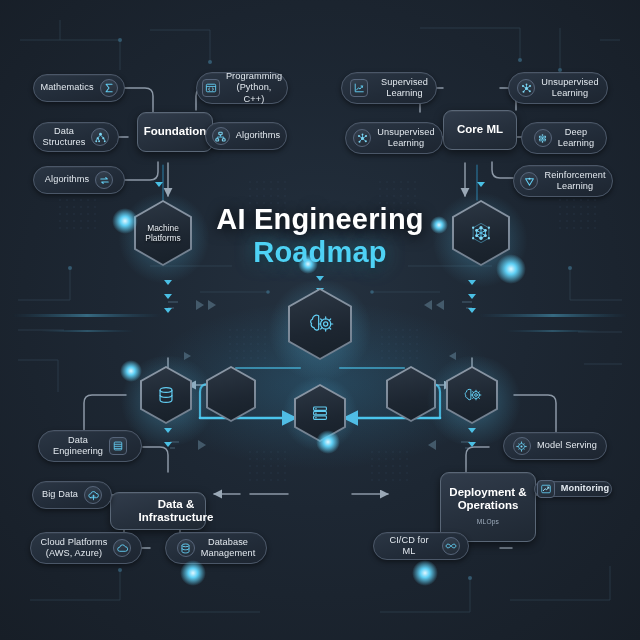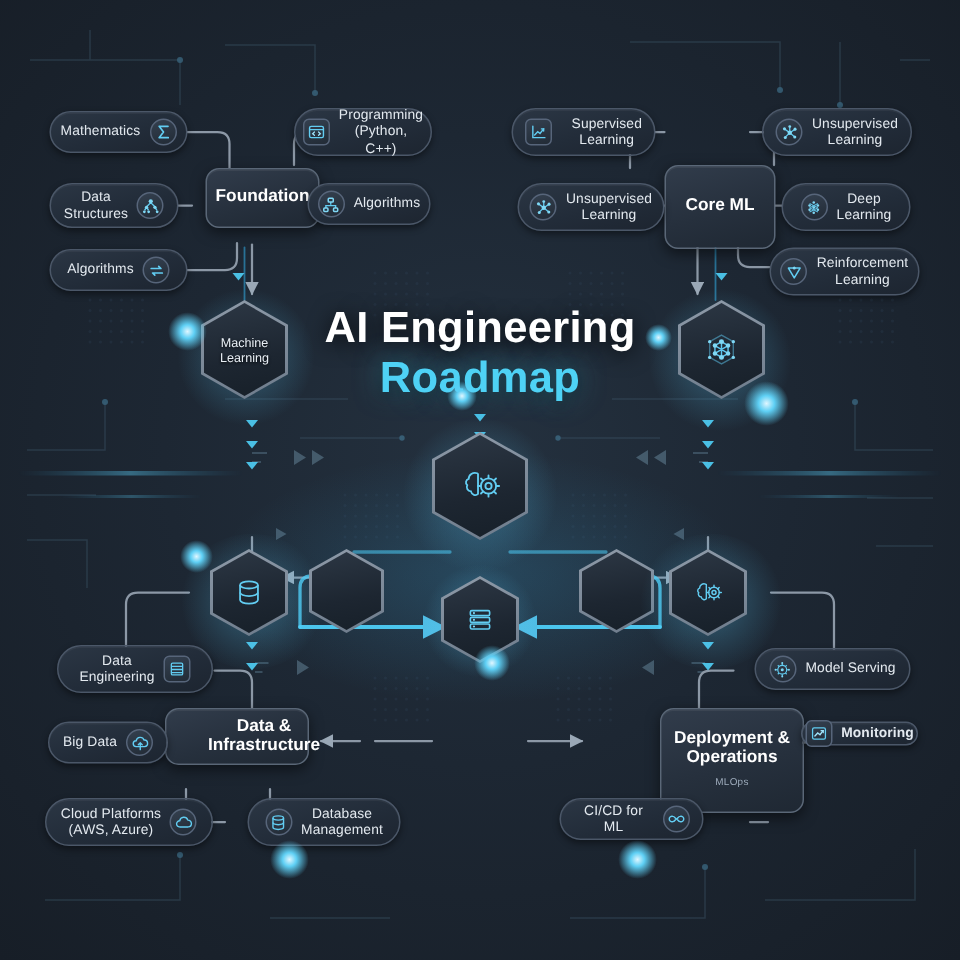--- a/index.html
+++ b/index.html
@@ -504,21 +504,21 @@
 
   <div id="glowmid"></div>
 
   <div class="title" id="t1">AI Engineering</div>
   <div class="title" id="t2">Roadmap</div>
 
   <div class="hexglow" style="left:118px;top:192px;width:92px;height:92px;"></div>
   <div class="hex" style="left:134px;top:200px;width:58px;height:66px;">
     <div class="inner">
       <div class="htxt">Machine
-Learning</div>
+Platforms</div>
     </div>
   </div>
 
   <div class="hexglow" style="left:432px;top:192px;width:96px;height:96px;"></div>
   <div class="hex" style="left:452px;top:200px;width:58px;height:66px;">
     <div class="inner">
       <svg width="28" height="28" viewBox="0 0 32 32">
         <g stroke="#5ec6ee" stroke-width="1.1" fill="none">
           <path d="M16 5 L25 10 L25 22 L16 27 L7 22 L7 10 Z" opacity=".5"></path>
           <path d="M16 10 L21 13 M16 10 L11 13 M11 13 L11 19 M21 13 L21 19
@@ -610,25 +610,25 @@
                    M24.3 10.8 l-1.2 1.2 M16.9 18.1 l-1.2 1.2"></path>
         </g>
       </svg>
     </div>
   </div>
 
   <div class="node hub" style="left:137px;top:112px;width:76px;height:40px;">
     <span>Foundation</span>
   </div>
 
-  <div class="node hub" style="left:443px;top:110px;width:74px;height:56px;">
+  <div class="node hub" style="left:443px;top:110px;width:74px;height:40px;">
     <span>Core ML</span>
   </div>
 
-  <div class="node hub" style="left:110px;top:472px;width:96px;height:38px;padding-left:36px;">
+  <div class="node hub" style="left:110px;top:492px;width:96px;height:38px;padding-left:36px;">
     <span class="ml" style="white-space:pre-line;">Data &amp;
 Infrastructure</span>
   </div>
 
   <div class="node hub" style="left:440px;top:472px;width:96px;height:70px;">
     <span style="white-space:pre-line;">Deployment &amp;
 Operations</span>
     <span class="sub">MLOps</span>
   </div>
 

